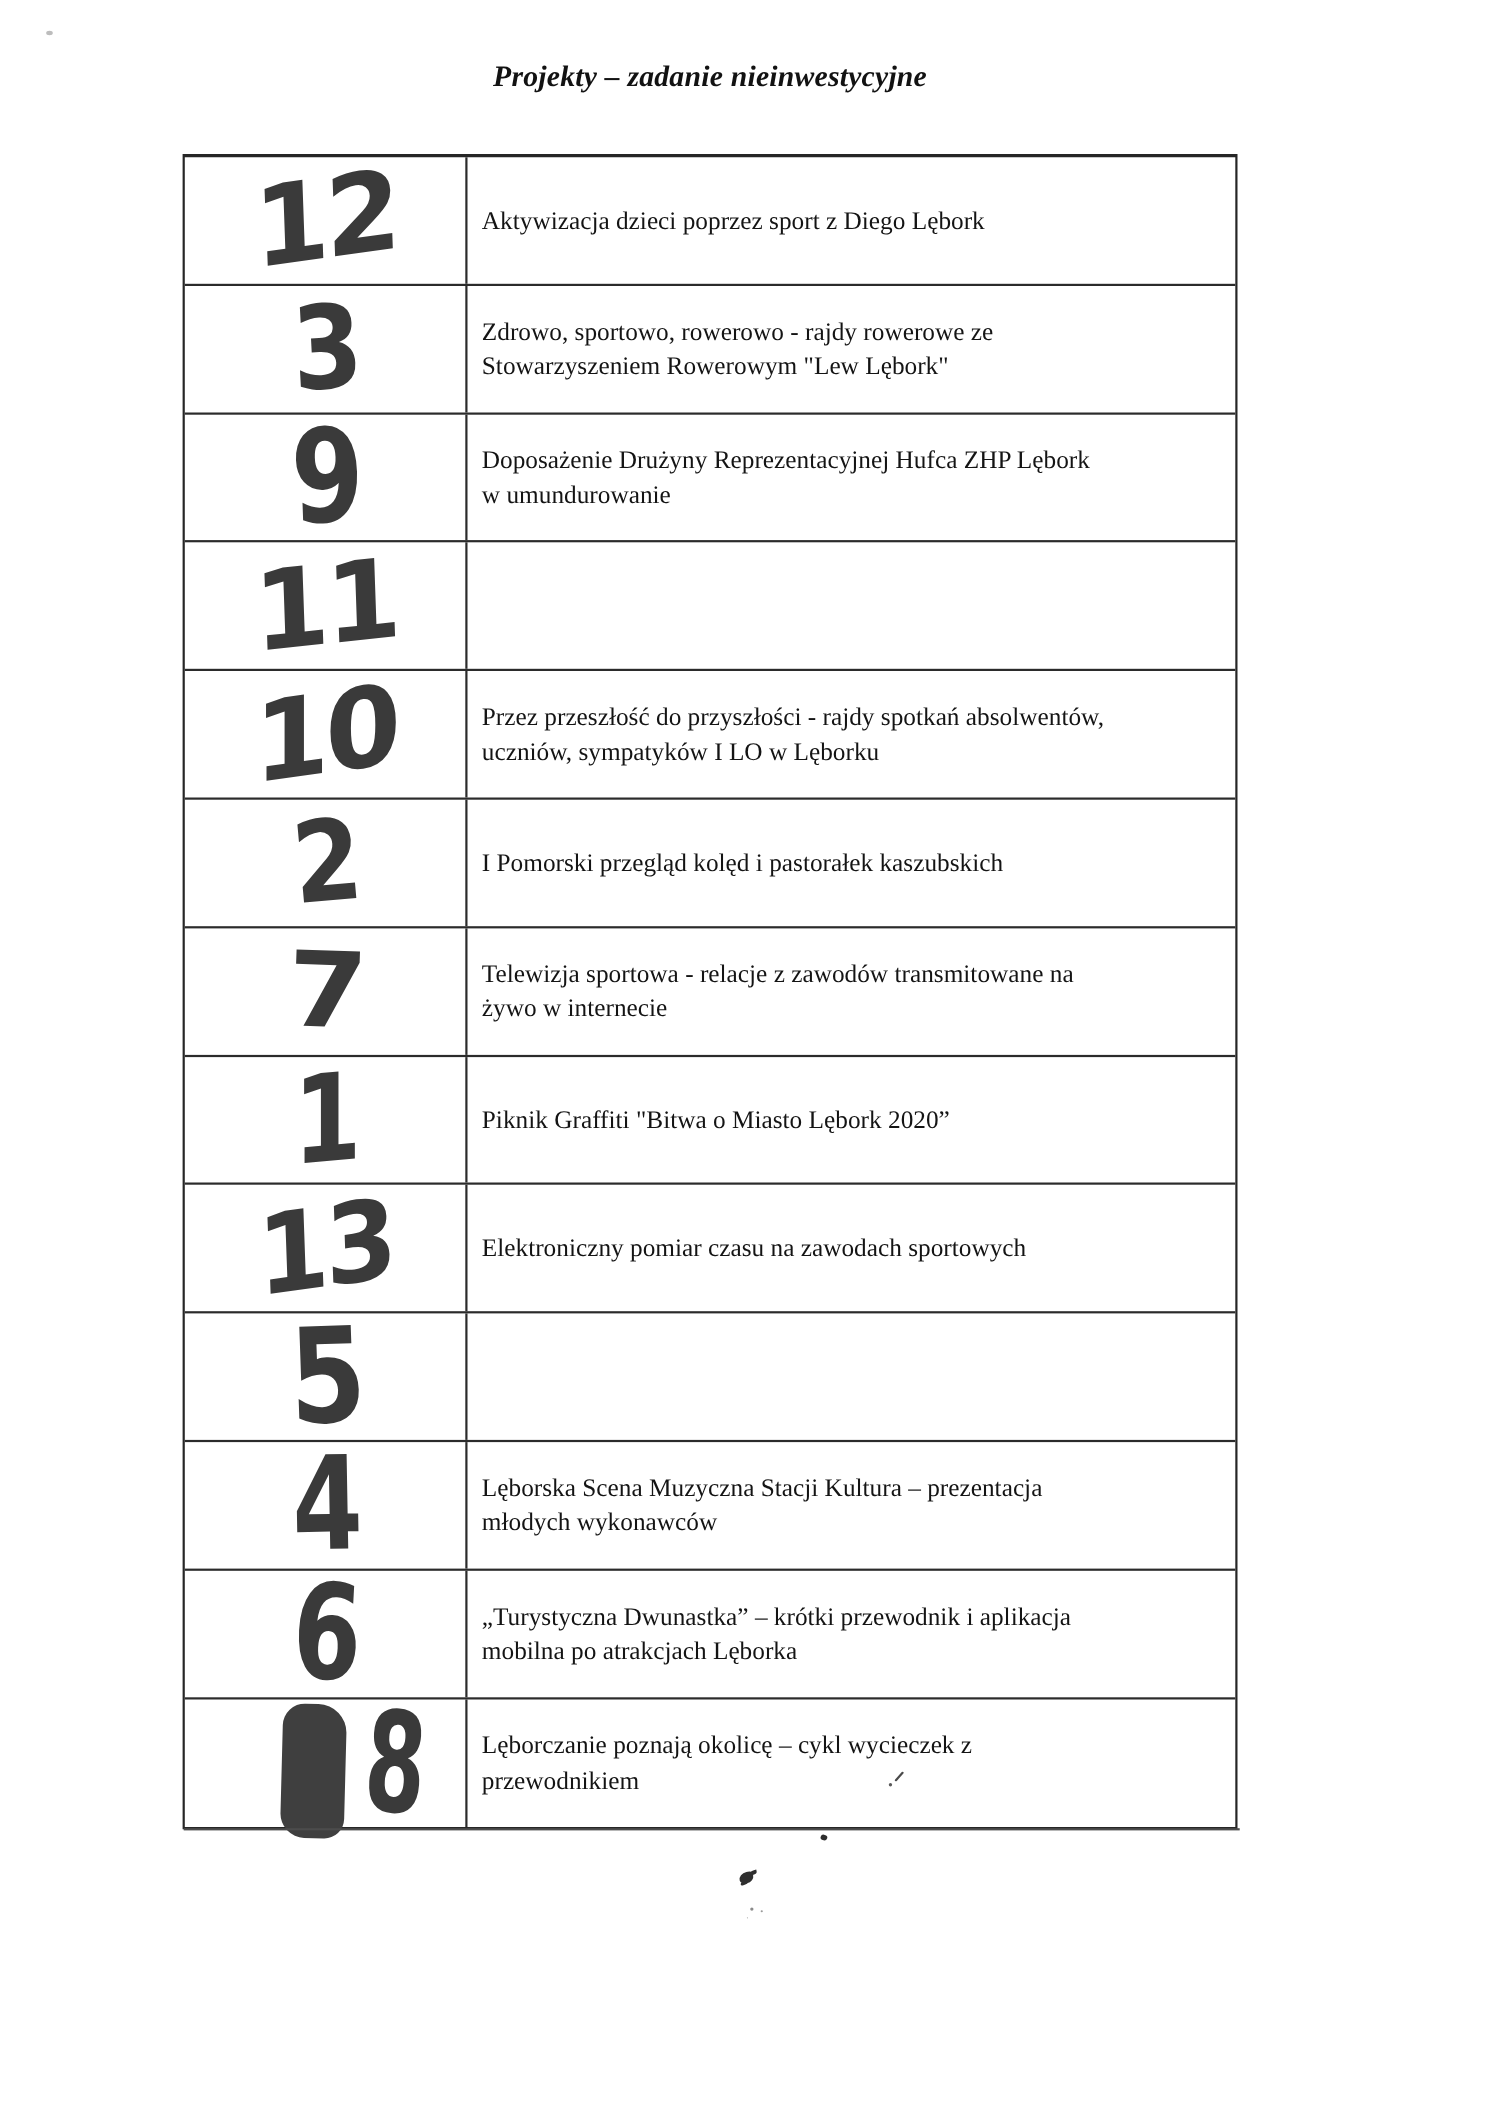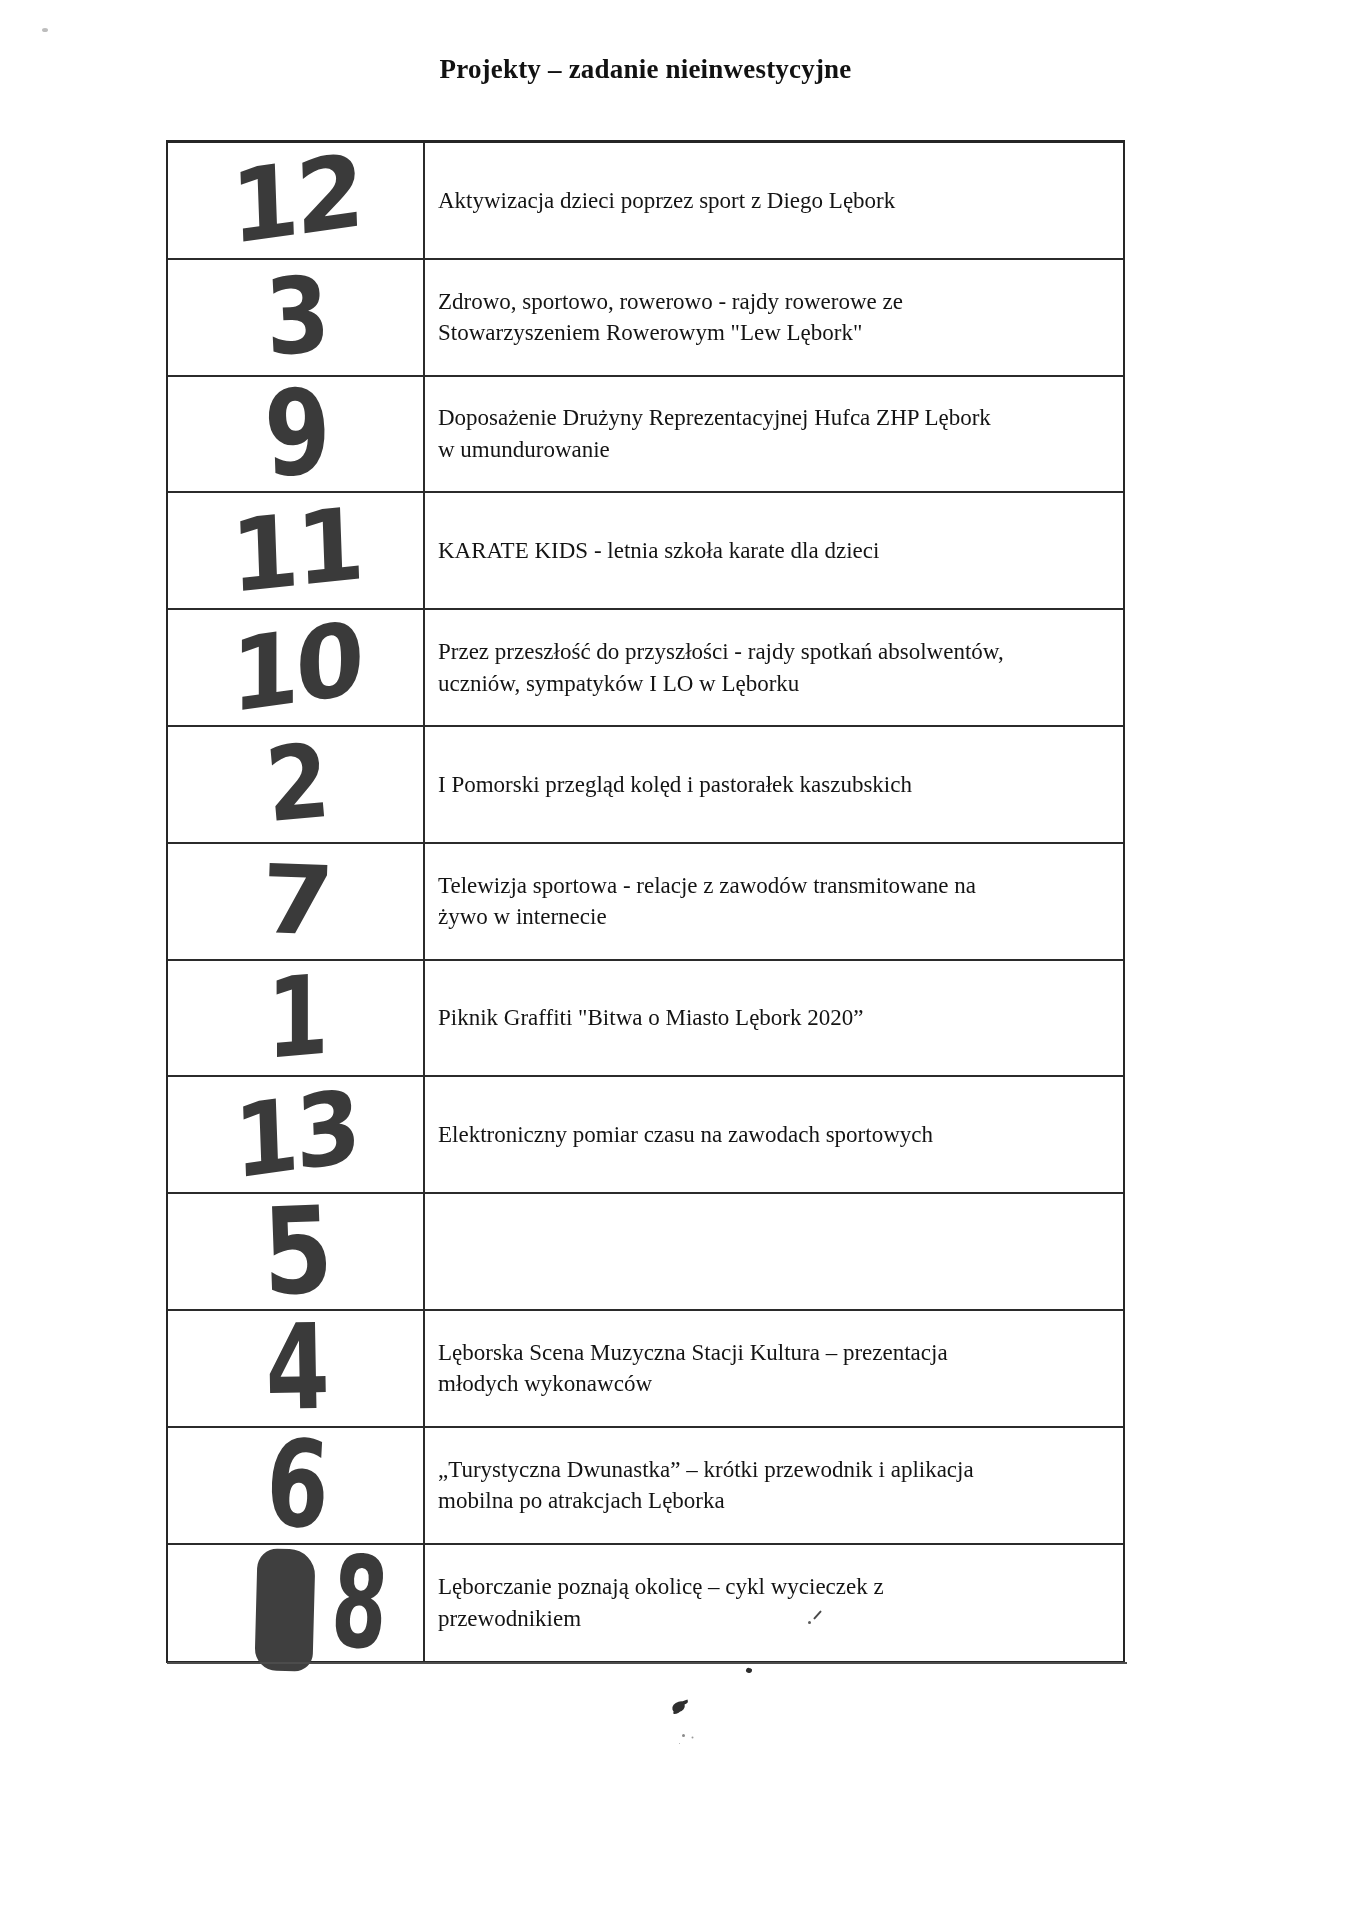--- a/index.html
+++ b/index.html
@@ -11,20 +11,21 @@
     font-family:"Liberation Serif", serif;
     color:#161616;
   }
   .doc-title{
     position:absolute;
     left:166px;top:54px;width:959px;
     text-align:center;
     font-size:27px;font-weight:bold;
     letter-spacing:0.2px;
     color:#121212;
+    font-style:italic;
   }
   .doc-table{
     position:absolute;
     left:166px;top:140px;
     width:959px;
     border:2px solid #262626;
     border-top-width:3px;
     box-sizing:border-box;
     background:#fff;
   }
@@ -150,23 +151,20 @@
       <span>Doposażenie Drużyny Reprezentacyjnej Hufca ZHP Lębork
 w umundurowanie</span>
     </div>
   </div>
 
   <div class="row">
     <div class="cell num">
 
       <span class="digits">11</span>
     </div>
-    <div class="cell name">
-      <span>KARATE KIDS - letnia szkoła karate dla dzieci</span>
-    </div>
   </div>
 
   <div class="row">
     <div class="cell num">
 
       <span class="digits">10</span>
     </div>
     <div class="cell name">
       <span>Przez przeszłość do przyszłości - rajdy spotkań absolwentów,
 uczniów, sympatyków I LO w Lęborku</span>

